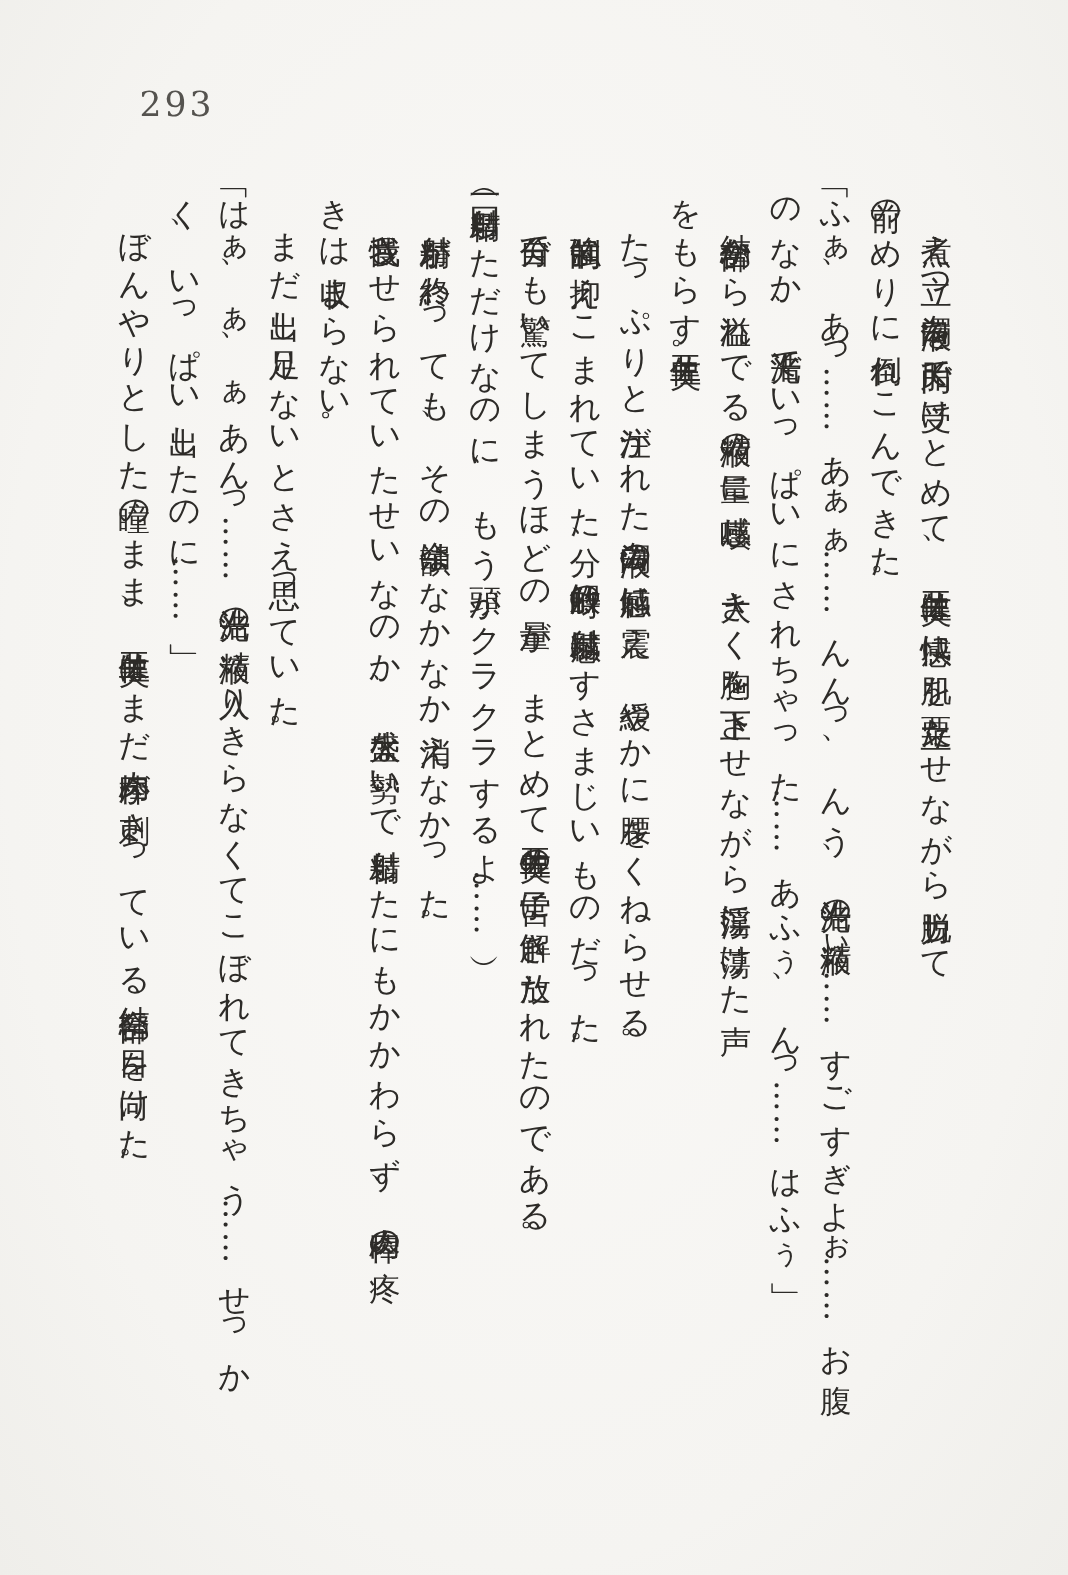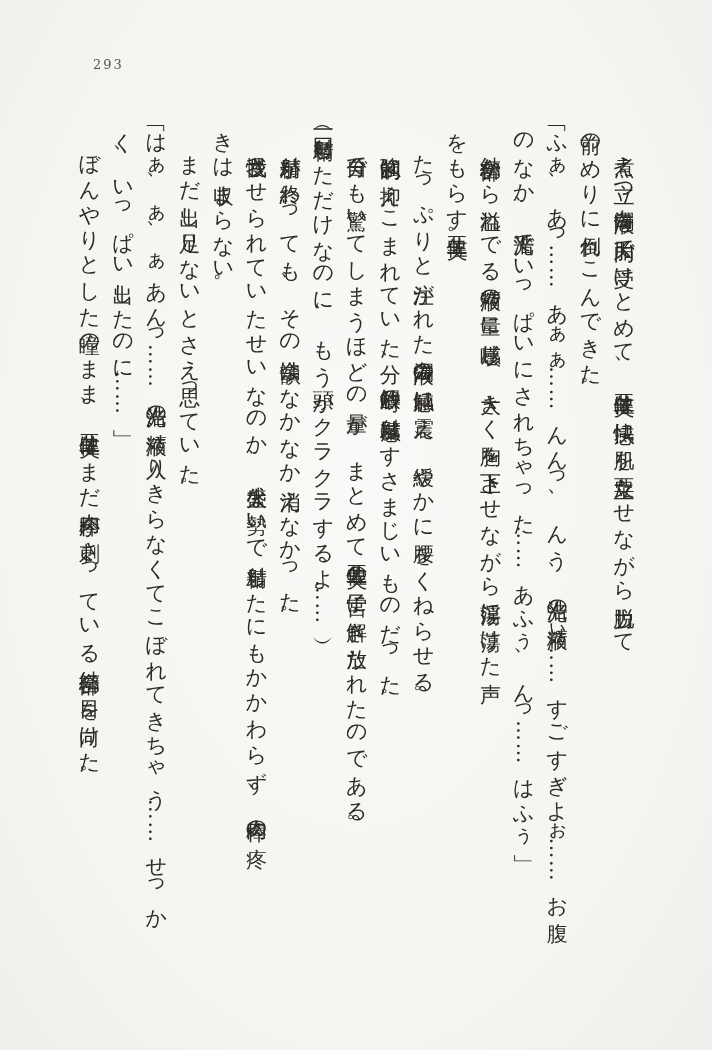--- a/index.html
+++ b/index.html
@@ -12,21 +12,21 @@
     height: 1050px;
     background: #f6f5f2;
     background-image: radial-gradient(ellipse at 50% 45%, #faf9f7 0%, #f5f4f1 70%, #efeeea 100%);
     overflow: hidden;
     font-family: "DejaVu Serif", "Liberation Serif", serif;
   }
   .page-number {
     position: absolute;
     top: 57px;
     left: 93px;
-    font-size: 13px;
+    font-size: 23px;
     color: #55534f;
     letter-spacing: 2px;
     font-family: "DejaVu Serif", "Liberation Serif", serif;
   }
   .body-text {
     position: absolute;
     top: 118px;
     right: 72px;
     height: 860px;
     writing-mode: vertical-rl;

